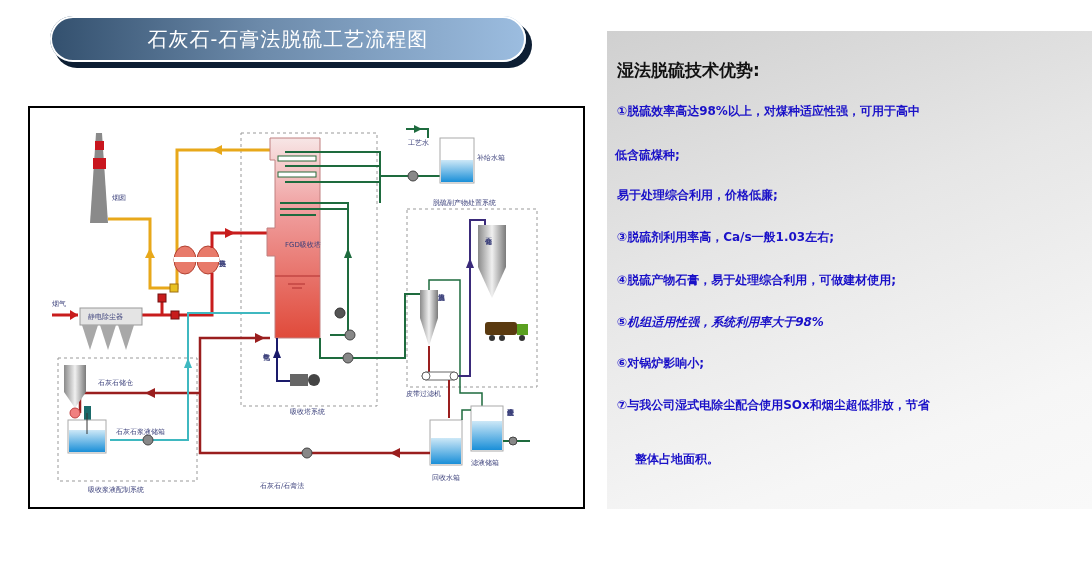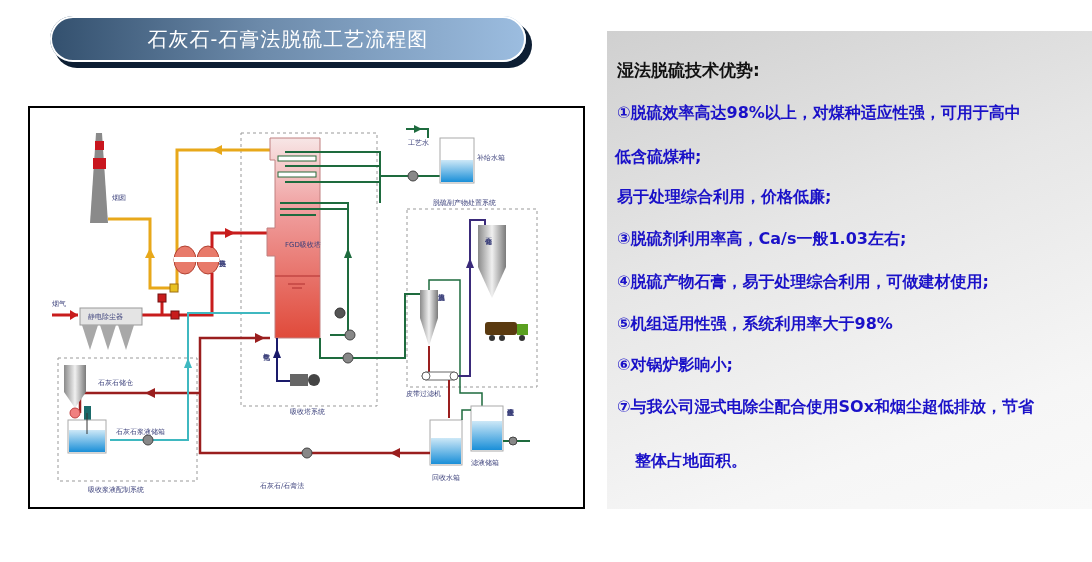--- a/index.html
+++ b/index.html
@@ -35,21 +35,21 @@
   
   .panel {
     position: absolute; left: 607px; top: 31px; width: 476px; height: 478px;
     background: linear-gradient(160deg, #d0d0d0 0%, #e6e6e6 40%, #f6f6f6 80%, #f9f9f9 100%);
     padding-left: 12px;
   }
   .panel-title {
     position: absolute; left: 10px; top: 28px;
     font-size: 17px; font-weight: bold; color: #111;
   }
-  .adv { position: absolute; font-size: 16px; font-weight: bold; color: #1a11c8; white-space: nowrap; }
+  .adv { position: absolute; font-size: 12px; font-weight: bold; color: #1a11c8; white-space: nowrap; }
 </style>
 </head>
 <body>
 
 <div class="title-wrap">
   <div class="title-shadow"></div>
   <div class="title-pill">
     <span class="title-text">石灰石-石膏法脱硫工艺流程图</span>
   </div>
 </div>
@@ -226,17 +226,17 @@
   </svg>
 </div>
 
 <div class="panel">
   <div class="panel-title">湿法脱硫技术优势:</div>
   <div class="adv" style="left:10px; top:72px;">①脱硫效率高达98%以上，对煤种适应性强，可用于高中</div>
   <div class="adv" style="left:8px; top:116px;text-align:right;">低含硫煤种;</div>
   <div class="adv" style="left:10px; top:156px;">易于处理综合利用，价格低廉;</div>
   <div class="adv" style="left:10px; top:198px;">③脱硫剂利用率高，Ca/s一般1.03左右;</div>
   <div class="adv" style="left:10px; top:241px;">④脱硫产物石膏，易于处理综合利用，可做建材使用;</div>
-  <div class="adv" style="left:10px; top:283px;">⑤机组适用性强，系统利用率大于98%</div>
+  <div class="adv" style="left:10px; top:283px;font-style:italic;">⑤机组适用性强，系统利用率大于98%</div>
   <div class="adv" style="left:10px; top:324px;">⑥对锅炉影响小;</div>
   <div class="adv" style="left:10px; top:366px;">⑦与我公司湿式电除尘配合使用SOx和烟尘超低排放，节省</div>
   <div class="adv" style="left:28px; top:420px;">整体占地面积。</div>
 </div>
 
 </body></html>

